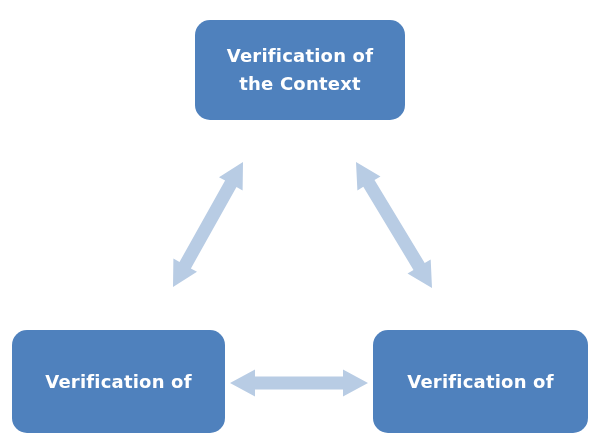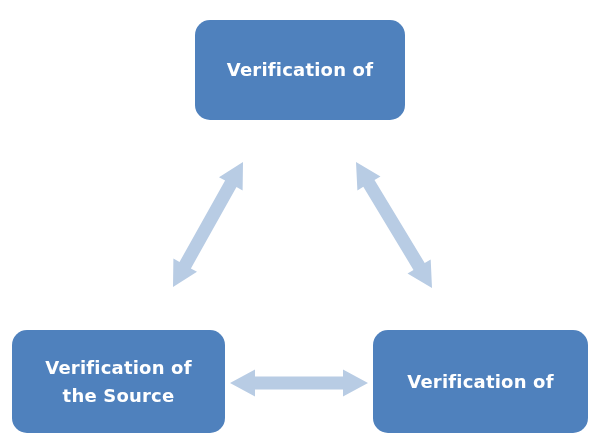--- a/index.html
+++ b/index.html
@@ -53,24 +53,24 @@
 
     <polygon class="arrow" points="173,287 197,271.8 190.9,268.4 236.5,187 242.6,190.4 243,162 219,177.2 225.1,180.6 179.5,262 173.4,258.6" fill="#b8cce4"></polygon>
 
     <polygon class="arrow" points="356,162 357.4,190.4 363.3,186.8 413.5,269.9 407.5,273.6 432,288 430.7,259.6 424.7,263 374.5,180.1 380.5,176.5" fill="#b8cce4"></polygon>
 
     <polygon class="arrow" points="230,383 255,396.5 255,389.5 343,389.5 343,396.5 368,383 343,369.5 343,376.5 255,376.5 255,369.5" fill="#b8cce4"></polygon>
   </svg>
 
   <div class="node node-context">
     <span>Verification of</span>
+    <span>the Context</span>
   </div>
 
   <div class="node node-source">
     <span>Verification of</span>
-    <span>the Source</span>
   </div>
 
   <div class="node node-content">
     <span>Verification of</span>
   </div>
 
 </div>
 
 </body></html>

